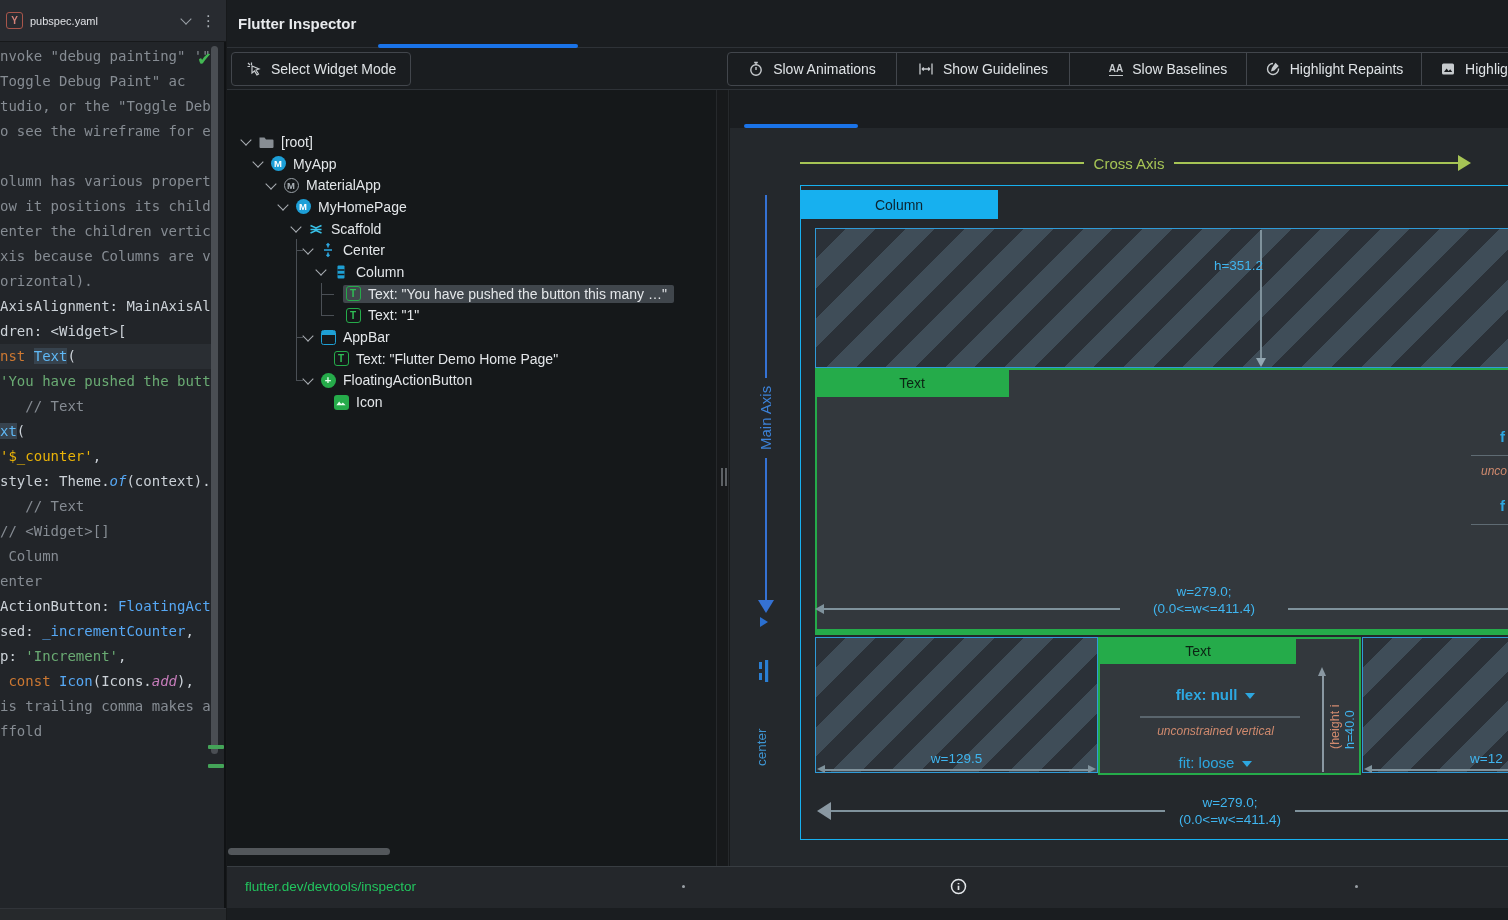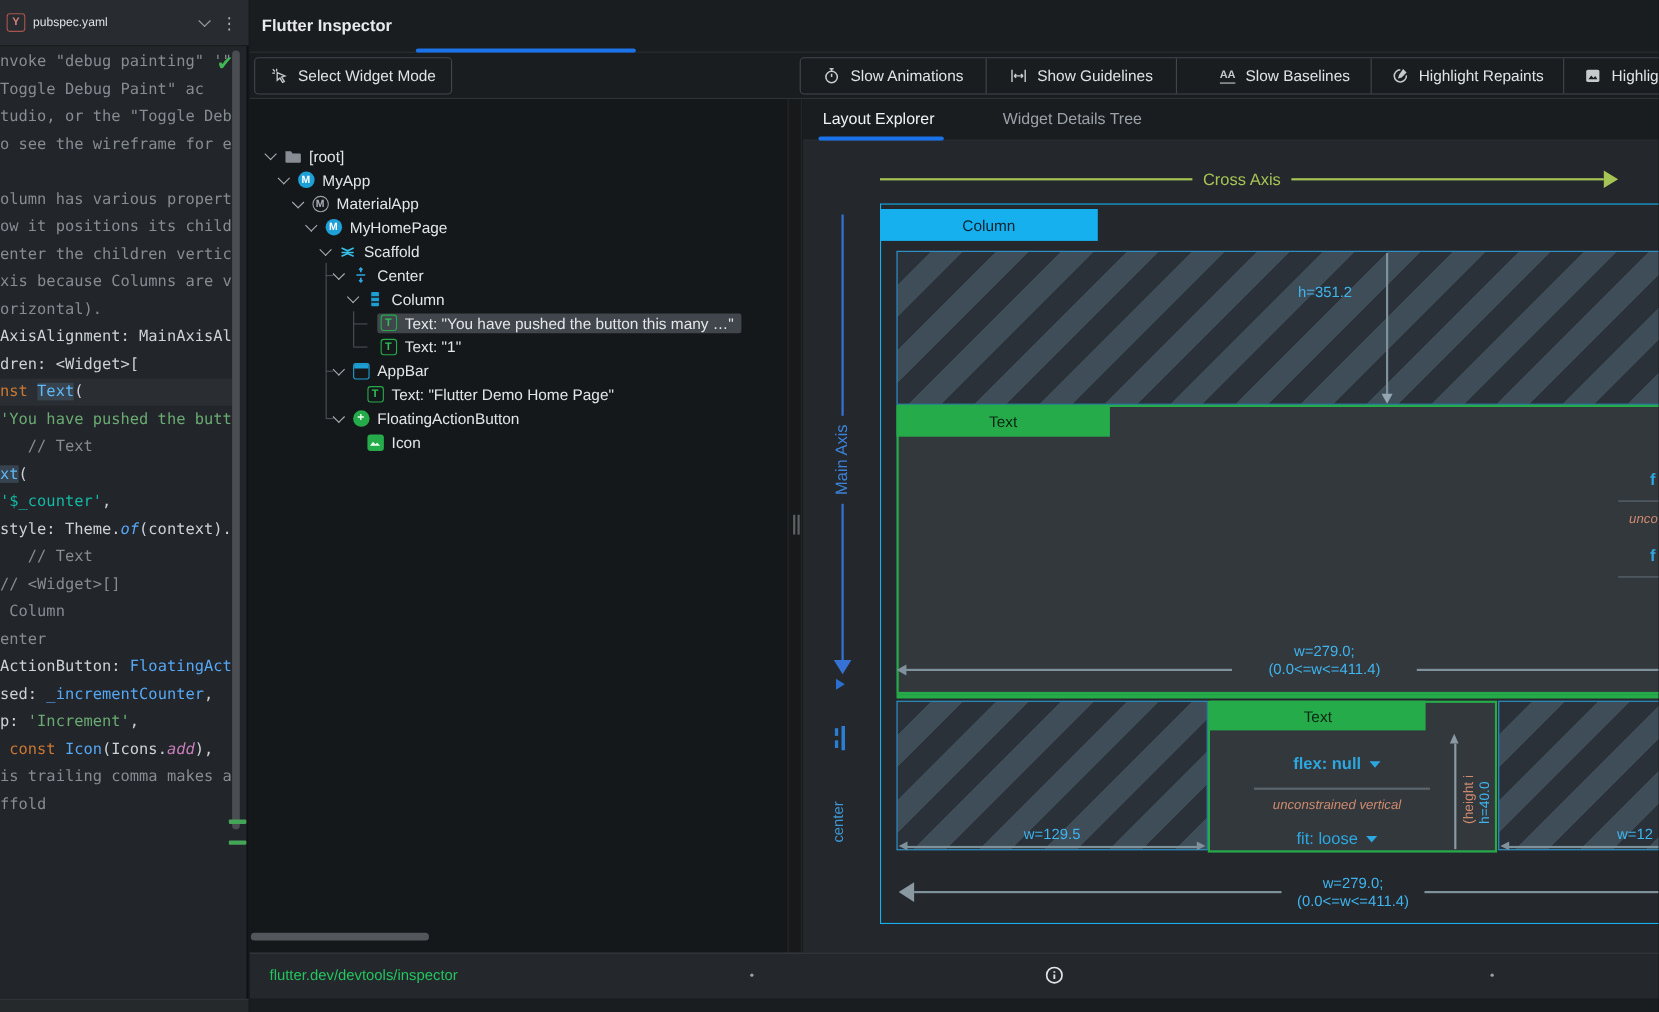--- a/index.html
+++ b/index.html
@@ -11,21 +11,21 @@
   
   .editor { left:0; top:0; width:226px; height:920px; background:#222529; border-right:2px solid #101214; }
   .file-bar { left:0; top:0; width:226px; height:42px; background:#282b30; border-bottom:1px solid #17191b; display:flex; align-items:center; padding:0 6px; gap:7px; }
   .yaml-icon { width:17px; height:17px; border:1.5px solid #a8564b; border-radius:3px; color:#d4837a; font-size:10px; font-weight:bold; display:flex; align-items:center; justify-content:center; flex:0 0 auto; }
   .file-name { color:#dfe1e5; font-size:11px; flex:1 1 auto; }
   .chev-down { width:8px; height:8px; border-right:1.6px solid #9aa0a6; border-bottom:1.6px solid #9aa0a6; transform:rotate(45deg); margin-top:-4px; flex:0 0 auto; }
   .kebab { color:#aab0b6; font-size:15px; font-family:"DejaVu Sans", sans-serif; padding:0 4px; flex:0 0 auto; }
   .code-area { left:0; top:44px; width:211px; height:700px; overflow:hidden; font-family:"DejaVu Sans Mono", monospace; font-size:14px; }
   .code-line { height:25px; line-height:25px; white-space:pre; }
   .tk-c { color:#868c93; } .tk-w { color:#ccd2d8; } .tk-o { color:#cc7832; }
-  .tk-s { color:#6aab73; } .tk-b { color:#56a8f5; } .tk-p { color:#14b8a6;text-align:center; }
+  .tk-s { color:#6aab73; } .tk-b { color:#56a8f5; } .tk-p { color:#eab308;text-align:center; }
   .tk-bi { color:#56a8f5; font-style:italic; } .tk-pi { color:#c77dbb; font-style:italic; }
   .tk-hl { color:#5fb8f5; background:#37434e; }
   .line-hi { background:#2a2e33; }
   .check { left:197px; top:48px; color:#43b753; font-size:18px; font-family:"DejaVu Sans", sans-serif; z-index:5; }
   .ed-scroll { left:211px; top:46px; width:7px; height:708px; background:#4a4e53; border-radius:4px; }
   .ed-mark { left:208px; width:16px; height:3.5px; background:#44a458; border-radius:1px; z-index:4; }
   .ed-bottom { left:0; top:908px; width:226px; height:12px; background:#26292c; border-top:1px solid #313439; }
 
   
   .topbar { left:227px; top:0; width:1281px; height:48px; background:#1a1d20; border-bottom:1px solid #2e3237; }
@@ -345,24 +345,20 @@
         <div class="thumb"></div>
       </div>
   </div>
 
   <div class="abs splitter">
     <div class="split-bar" style="left:3.5px;"></div>
     <div class="split-bar" style="left:7.5px;"></div>
   </div>
 
   <div class="abs right-panel">
-    <div class="abs rtabs">
-      <span class="rtab active">Layout Explorer</span>
-      <span class="rtab inactive" style="margin-left:26px;">Widget Details Tree</span>
-    </div>
     <div class="abs tab-underline" style="left:14px; top:34px; width:114px;"></div>
 
     <div class="canvas">
 
       <div class="abs" style="left:70px; top:27px; width:671px; height:16px; display:flex; align-items:center;">
         <div style="flex:1; height:2px; background:#a6c455;"></div>
         <span style="color:#a6c455; font-size:15px; margin:0 10px; white-space:nowrap;">Cross Axis</span>
         <div style="flex:1; height:2px; background:#a6c455;"></div>
         <div class="tri" style="border-top:8px solid transparent; border-bottom:8px solid transparent; border-left:13px solid #a6c455;"></div>
       </div>
@@ -383,21 +379,21 @@
       <div class="abs rot" style="left:24px; top:588px; width:18px; height:62px; color:#3e96d4; font-size:13.5px;">center</div>
 
       <div class="abs" style="left:70px; top:57px; width:726px; height:655px; border:1.5px solid #17b0ef;"></div>
       <div class="abs" style="left:70px; top:62px; width:198px; height:29px; background:#17b0ef; color:#0c2430; font-size:14px; display:flex; align-items:center; justify-content:center;">
           <span>Column</span>
         </div>
 
       <div class="abs hatch bluebox" style="left:85px; top:100px; width:701px; height:140px;"></div>
       <div class="abs mline" style="left:530px; top:102px; width:2px; height:130px;"></div>
       <div class="abs tri" style="left:526px; top:230px; border-left:5px solid transparent; border-right:5px solid transparent; border-top:9px solid #93a7b2;"></div>
-      <div class="abs cy" style="left:450px; top:130px; width:75px; text-align:left;">h=351.2</div>
+      <div class="abs cy" style="left:471px; top:130px; width:75px; text-align:center;">h=351.2</div>
 
       <div class="abs greenbox" style="left:85px; top:240px; width:701px; height:263px;"></div>
       <div class="abs ghead" style="left:85px; top:240px; width:194px; height:29px;">
           <span>Text</span>
         </div>
 
       <div class="abs mline" style="left:93px; top:480px; width:685px; height:2px;"></div>
       <div class="abs tri" style="left:85px; top:476px; border-top:5px solid transparent; border-bottom:5px solid transparent; border-right:9px solid #7f929c;"></div>
       <div class="abs cy" style="left:390px; top:455px; width:168px; height:36px; background:#33383d; text-align:center; line-height:17px; z-index:2;">
         <div>w=279.0;</div>

